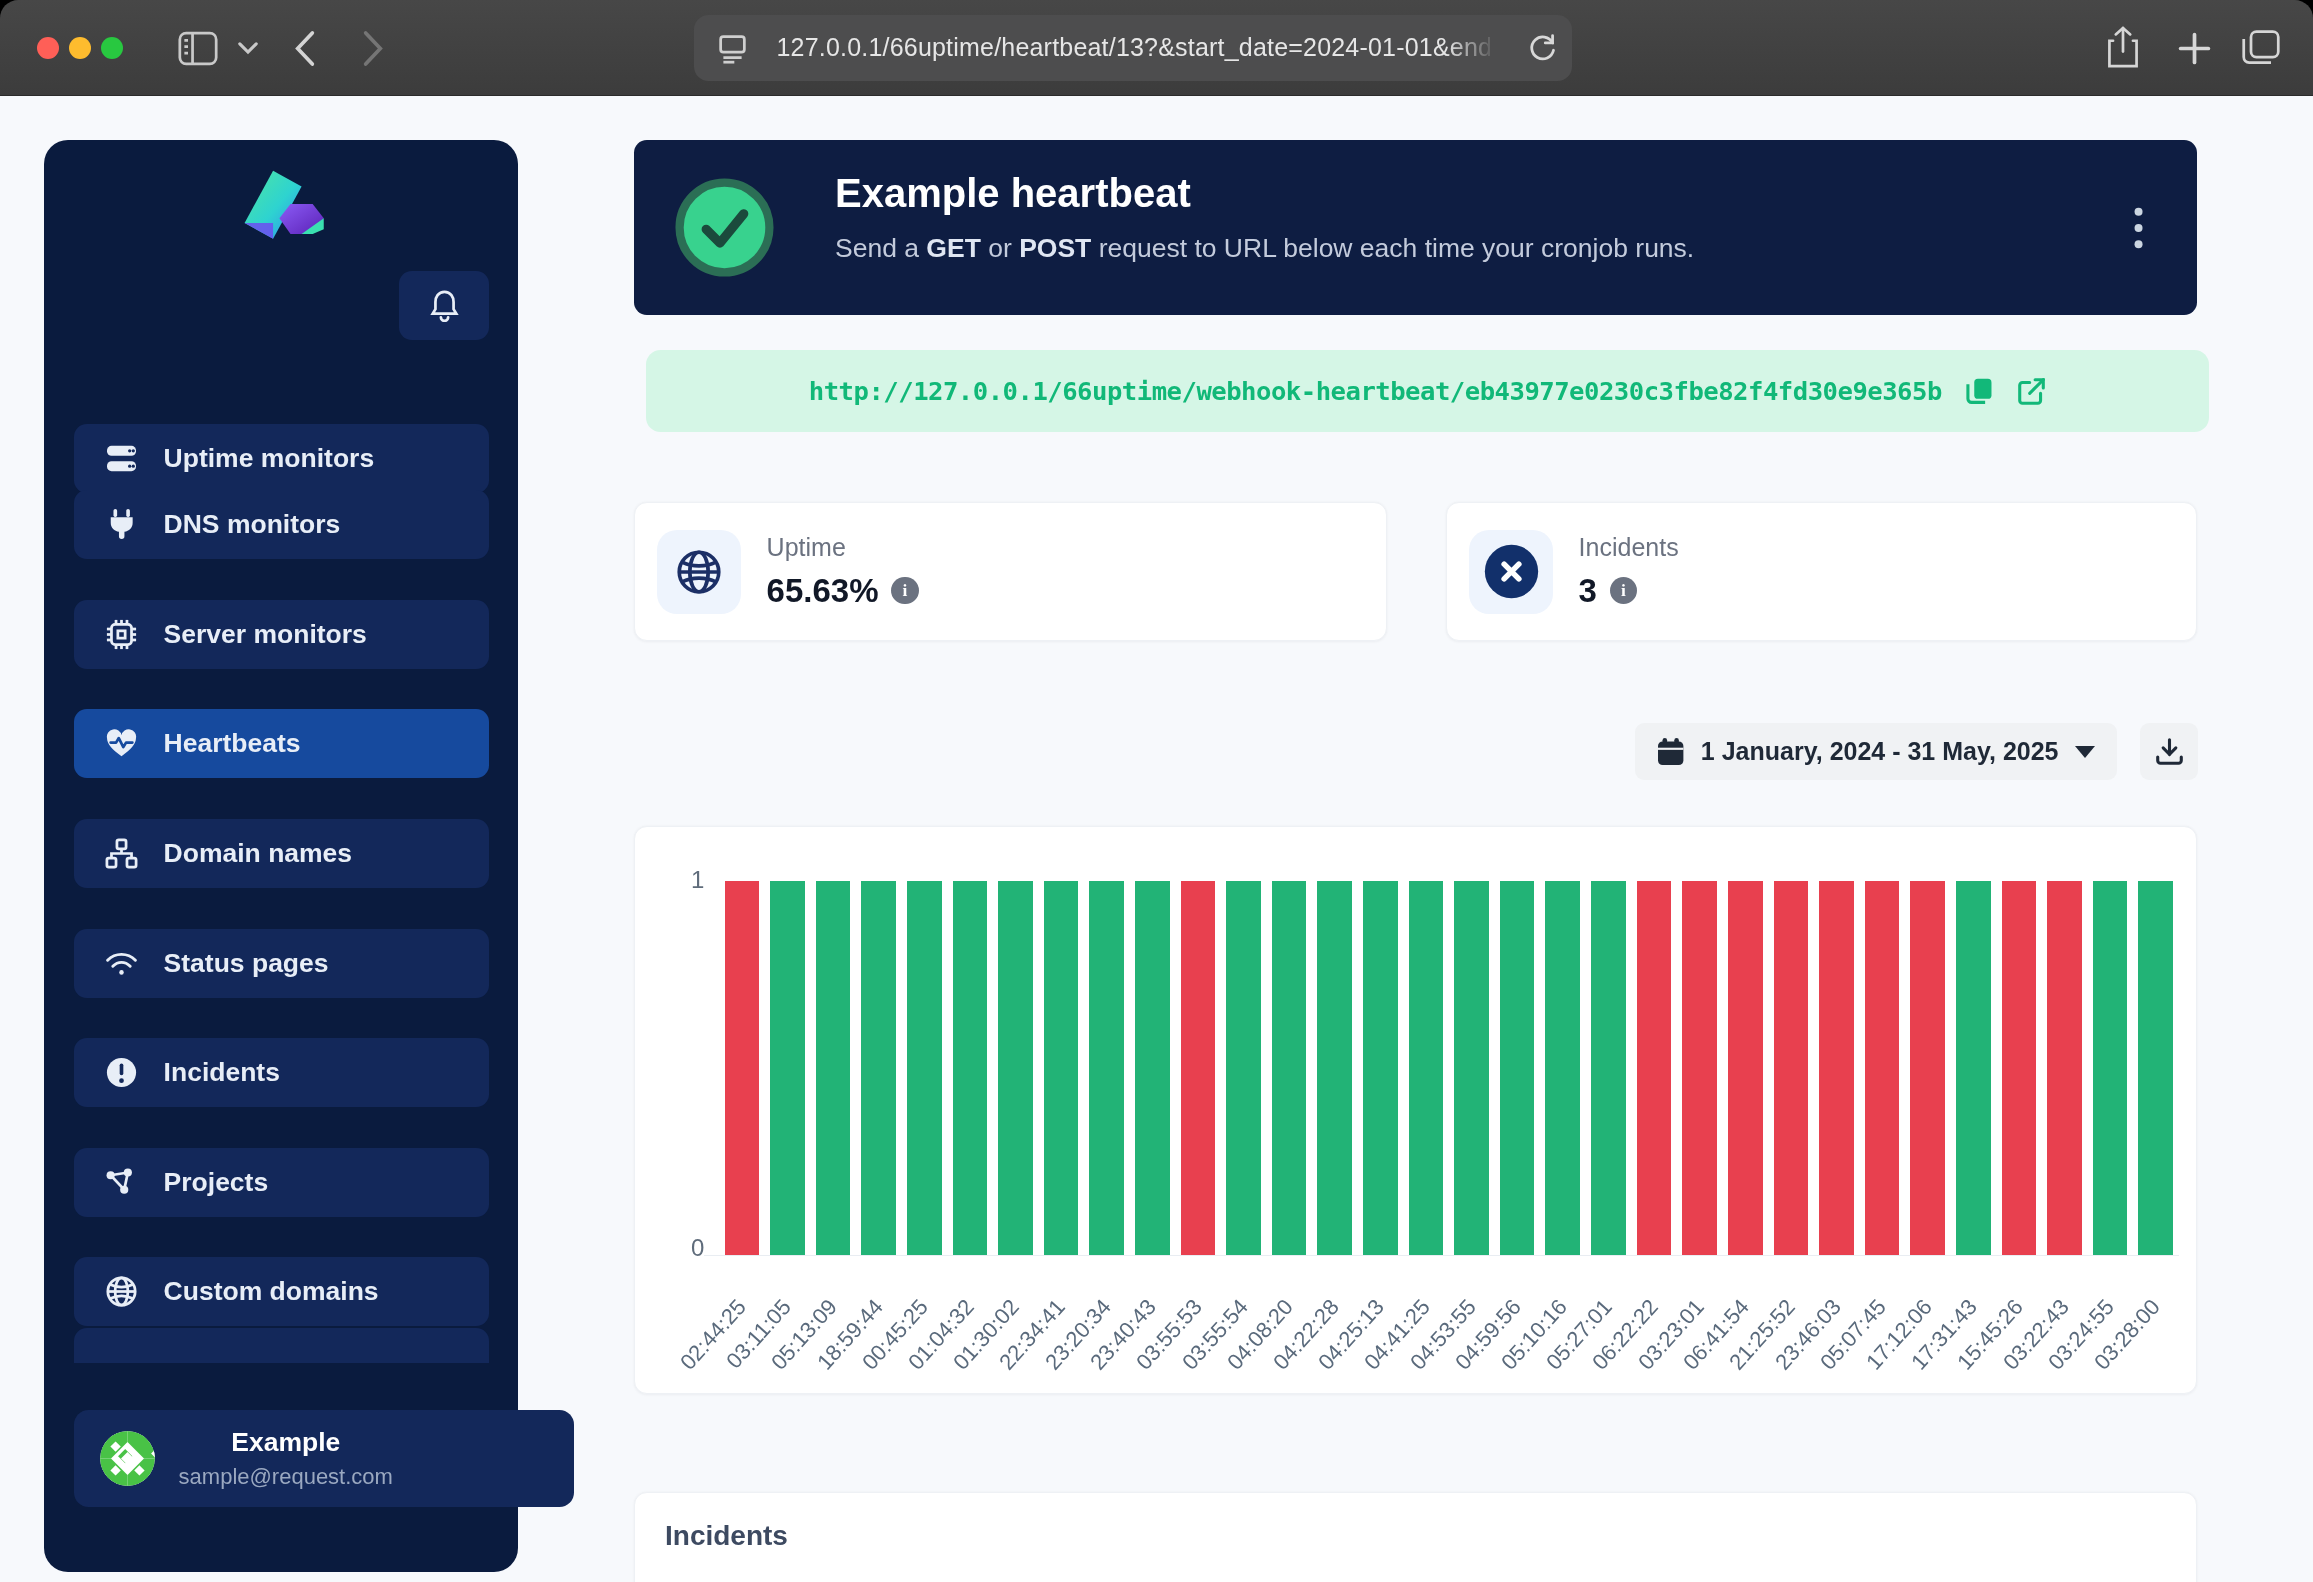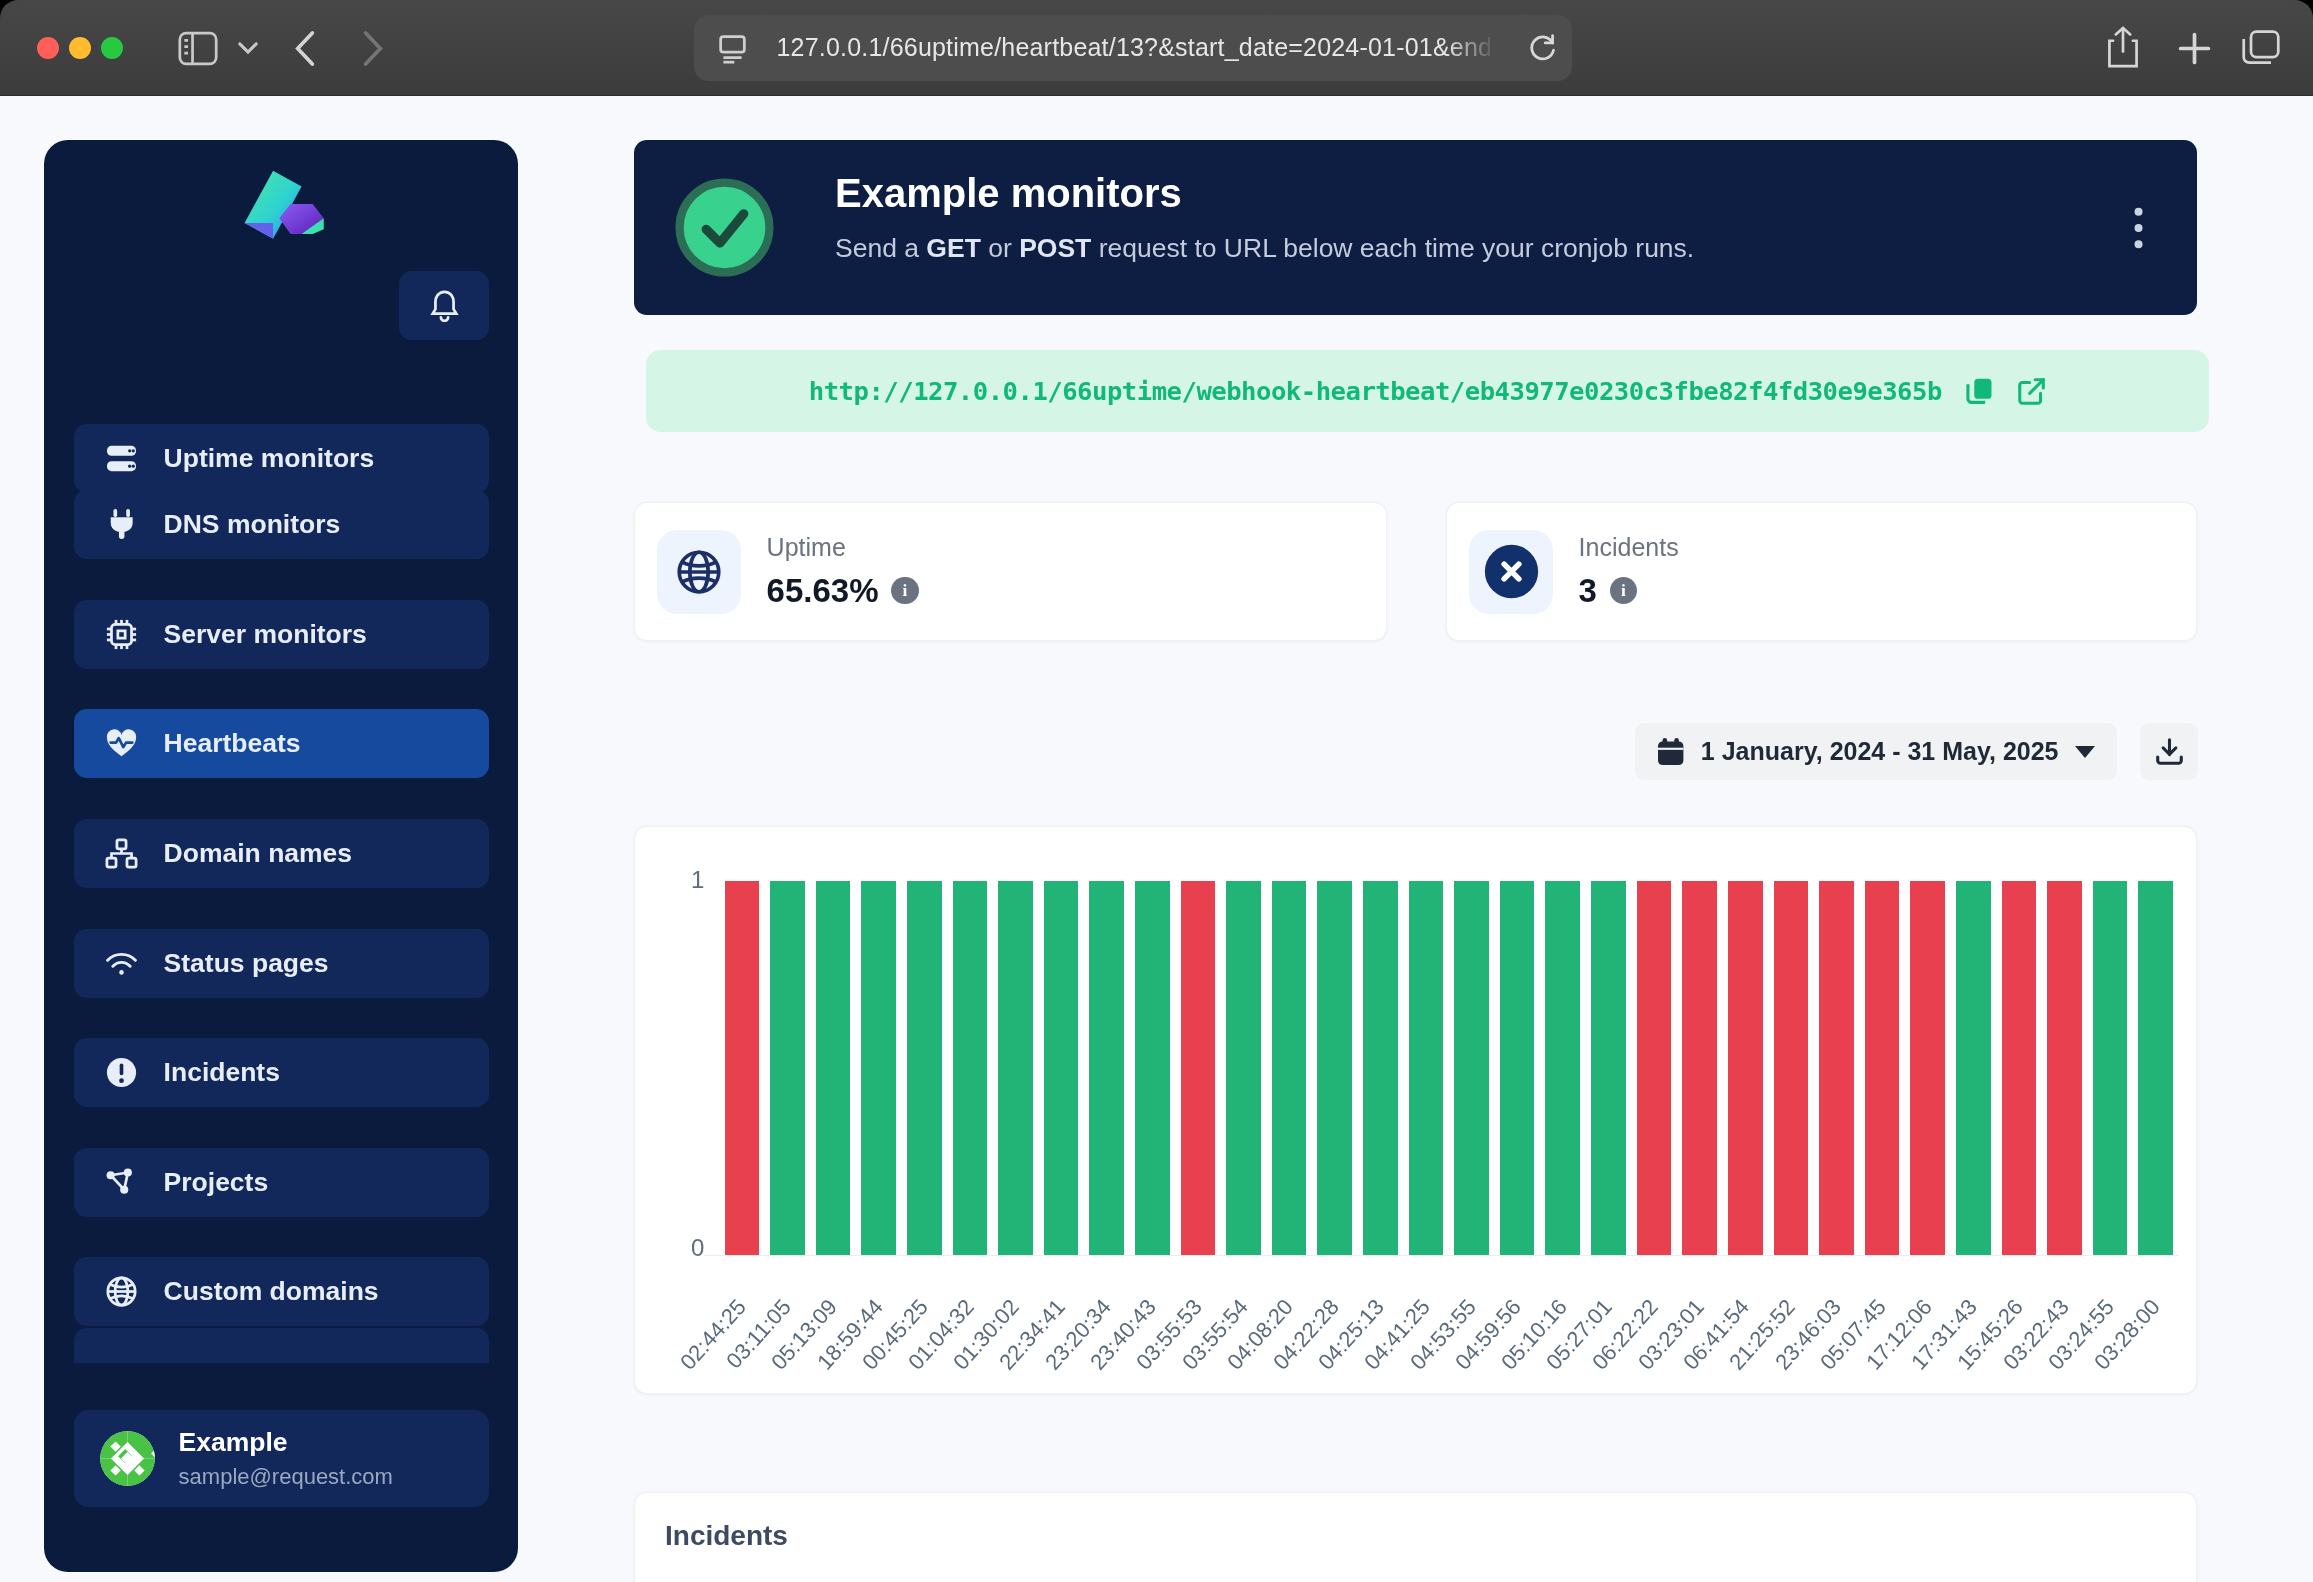--- a/index.html
+++ b/index.html
@@ -29,22 +29,22 @@
   .nav-item { position:absolute; left:30px; width:415px; height:69px; border-radius:12.8px;
     background:#13285a; display:flex; align-items:center; cursor:pointer; }
   .nav-item .ic { width:33px; margin:0 25.6px 0 31px; display:flex; justify-content:center; }
   .nav-item .lbl { color:#e8eef7; font-size:26.5px; font-weight:600; }
   .nav-item.active { background:#164a9e; }
   .nav-item.half { width:315px; }
   .bell-btn { position:absolute; left:355px; width:90px; height:69px; border-radius:12.8px;
     background:#13285a; display:flex; align-items:center; justify-content:center; cursor:pointer; }
   .sliver { position:absolute; left:30px; top:1188px; width:415px; height:35px;
     border-radius:12.8px 12.8px 0 0; background:#13285a; }
-  .profile { position:absolute; left:30px; top:1270px; width:415px; height:97px; border-radius:14.6px;
-    background:#13285a; display:flex; align-items:center; cursor:pointer; }
+  .profile { position:absolute; left:30px; top:1270px; width:500px; height:97px; border-radius:14.6px;
+    background:#13285a; display:flex; align-items:center; cursor:pointer;text-align:center; }
   .profile .avatar { width:55px; height:55px; border-radius:50%; margin:0 24px 0 25.6px; overflow:hidden; flex:none; }
   .profile .nm { color:#fff; font-size:26.5px; font-weight:700; margin-bottom:5.5px; }
   .profile .em { color:#9aa8c0; font-size:22px; }
 
   
   .main { position:absolute; left:634px; width:1563px; top:0; height:100%; }
   .card { background:#fff; border:0.9px solid #eef1f5; border-radius:12.8px; box-shadow:0 0.9px 2.7px rgba(15,23,42,.05); }
 
   .hdr { position:absolute; top:44px; left:0; width:1563px; height:175px;
     background:#0e1d42; border-radius:12.8px; }
@@ -341,21 +341,21 @@
 
     <div class="main">
 
       <div class="hdr">
         <span class="check">
           <svg width="99" height="99" viewBox="0 0 108 108">
             <circle cx="54" cy="54" r="49" fill="#38d28e" stroke="#2b6e55" stroke-width="9"></circle>
             <path d="M34 56 L49 71 L75 39" fill="none" stroke="#1b4a3c" stroke-width="10" stroke-linecap="round" stroke-linejoin="round"></path>
           </svg>
         </span>
-        <div class="title">Example monitors</div>
+        <div class="title">Example heartbeat</div>
         <div class="sub"><span>Send a </span><b>GET</b><span> or </span><b>POST</b><span> request to URL below each time your cronjob runs.</span></div>
         <div class="kebab">
           <svg width="9.1" height="42" viewBox="0 0 10 46" fill="#cbd5e1">
             <circle cx="5" cy="5" r="4.4"></circle>
               <circle cx="5" cy="23" r="4.4"></circle>
               <circle cx="5" cy="41" r="4.4"></circle>
           </svg>
         </div>
       </div>
 

